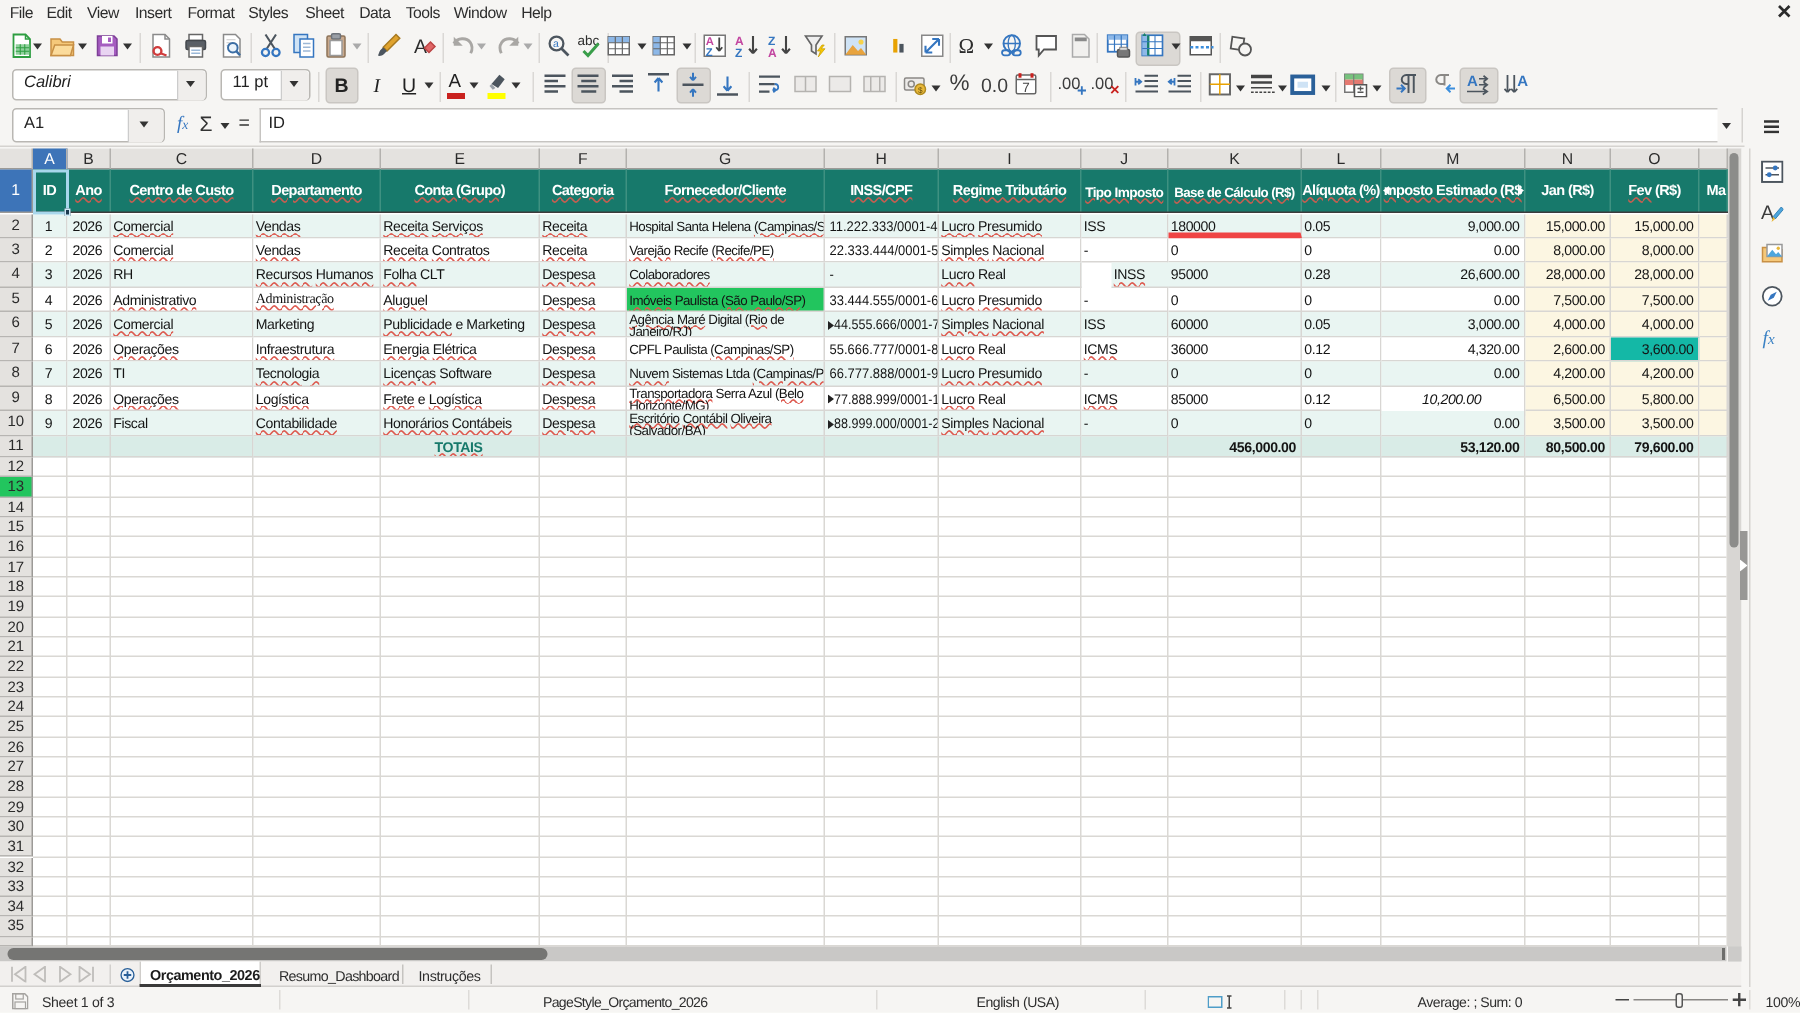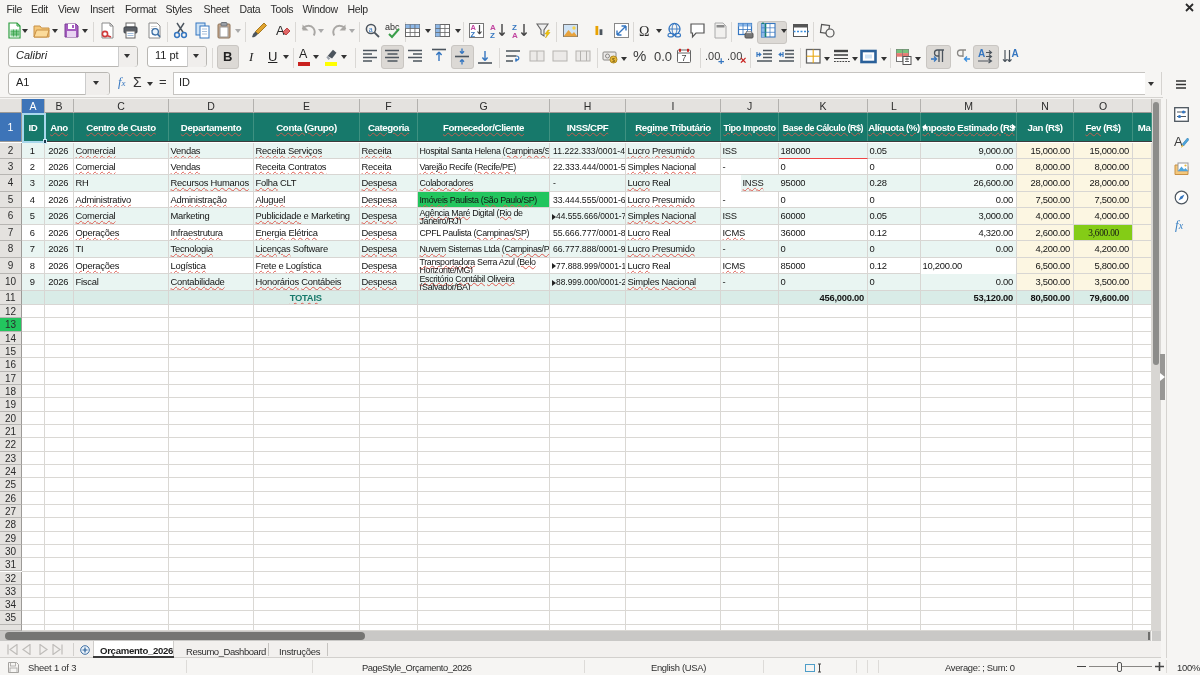--- a/index.html
+++ b/index.html
@@ -442,21 +442,21 @@
 <div class="cell" style="left:22px;top:142.5px;width:23px;height:16.46px;background:#e9f5f2;border-right:1px solid #d8d6d3;border-bottom:1px solid #d8d6d3;text-align:center;padding-left:1.5px;padding-right:3px;font-size:9.4px;color:#141414;line-height:16.46px;">1</div>
 <div class="cell" style="left:45px;top:142.5px;width:29px;height:16.46px;background:#e9f5f2;border-right:1px solid #d8d6d3;border-bottom:1px solid #d8d6d3;text-align:center;padding-left:1.5px;padding-right:3px;font-size:9.4px;color:#141414;line-height:16.46px;">2026</div>
 <div class="cell" style="left:74px;top:142.5px;width:95px;height:16.46px;background:#e9f5f2;border-right:1px solid #d8d6d3;border-bottom:1px solid #d8d6d3;text-align:left;padding-left:1.5px;padding-right:3px;font-size:9.4px;color:#141414;line-height:16.46px;"><span class="q">Comercial</span></div>
 <div class="cell" style="left:169px;top:142.5px;width:85px;height:16.46px;background:#e9f5f2;border-right:1px solid #d8d6d3;border-bottom:1px solid #d8d6d3;text-align:left;padding-left:1.5px;padding-right:3px;font-size:9.4px;color:#141414;line-height:16.46px;"><span class="q">Vendas</span></div>
 <div class="cell" style="left:254px;top:142.5px;width:106px;height:16.46px;background:#e9f5f2;border-right:1px solid #d8d6d3;border-bottom:1px solid #d8d6d3;text-align:left;padding-left:1.5px;padding-right:3px;font-size:9.4px;color:#141414;line-height:16.46px;"><span class="q">Receita</span> <span class="q">Serviços</span></div>
 <div class="cell" style="left:360px;top:142.5px;width:58px;height:16.46px;background:#e9f5f2;border-right:1px solid #d8d6d3;border-bottom:1px solid #d8d6d3;text-align:left;padding-left:1.5px;padding-right:3px;font-size:9.4px;color:#141414;line-height:16.46px;"><span class="q">Receita</span></div>
 <div class="cell" style="left:418px;top:142.5px;width:132px;height:16.46px;background:#e9f5f2;border-right:1px solid #d8d6d3;border-bottom:1px solid #d8d6d3;text-align:left;padding-left:1.5px;padding-right:3px;font-size:8.9px;color:#141414;line-height:16.46px;letter-spacing:-0.35px;">Hospital Santa Helena <span class="q">(Campinas/SP)</span></div>
 <div class="cell" style="left:550px;top:142.5px;width:76px;height:16.46px;background:#e9f5f2;border-right:1px solid #d8d6d3;border-bottom:1px solid #d8d6d3;text-align:left;padding-left:3px;padding-right:3px;font-size:9.3px;color:#141414;line-height:16.46px;"><span style="display:inline-block;transform:scaleX(0.93);transform-origin:0 50%;letter-spacing:0">11.222.333/0001-44</span></div>
 <div class="cell" style="left:626px;top:142.5px;width:95px;height:16.46px;background:#e9f5f2;border-right:1px solid #d8d6d3;border-bottom:1px solid #d8d6d3;text-align:left;padding-left:1.5px;padding-right:3px;font-size:9.4px;color:#141414;line-height:16.46px;"><span class="q">Lucro</span> <span class="q">Presumido</span></div>
 <div class="cell" style="left:721px;top:142.5px;width:58px;height:16.46px;background:#e9f5f2;border-right:1px solid #d8d6d3;border-bottom:1px solid #d8d6d3;text-align:left;padding-left:1.5px;padding-right:3px;font-size:9.4px;color:#141414;line-height:16.46px;">ISS</div>
-<div class="cell" style="left:779px;top:142.5px;width:89px;height:16.46px;background:#e9f5f2;border-right:1px solid #d8d6d3;border-bottom:1px solid #ef4444;text-align:left;padding-left:1.5px;padding-right:3px;font-size:9.4px;color:#141414;line-height:16.46px;">180000</div>
+<div class="cell" style="left:779px;top:142.5px;width:89px;height:16.46px;background:#e9f5f2;border-right:1px solid #d8d6d3;border-bottom:4px solid #ef4444;text-align:left;padding-left:1.5px;padding-right:3px;font-size:9.4px;color:#141414;line-height:16.46px;">180000</div>
 <div class="cell" style="left:868px;top:142.5px;width:53px;height:16.46px;background:#e9f5f2;border-right:1px solid #d8d6d3;border-bottom:1px solid #d8d6d3;text-align:left;padding-left:1.5px;padding-right:3px;font-size:9.4px;color:#141414;line-height:16.46px;">0.05</div>
 <div class="cell" style="left:921px;top:142.5px;width:96px;height:16.46px;background:#e9f5f2;border-right:1px solid #d8d6d3;border-bottom:1px solid #d8d6d3;text-align:right;padding-left:1.5px;padding-right:3px;font-size:9.4px;color:#141414;line-height:16.46px;">9,000.00</div>
 <div class="cell" style="left:1017px;top:142.5px;width:57px;height:16.46px;background:#fcf6e2;border-right:1px solid #d8d6d3;border-bottom:1px solid #d8d6d3;text-align:right;padding-left:1.5px;padding-right:3px;font-size:9.4px;color:#141414;line-height:16.46px;">15,000.00</div>
 <div class="cell" style="left:1074px;top:142.5px;width:59px;height:16.46px;background:#fcf6e2;border-right:1px solid #d8d6d3;border-bottom:1px solid #d8d6d3;text-align:right;padding-left:1.5px;padding-right:3px;font-size:9.4px;color:#141414;line-height:16.46px;">15,000.00</div>
 <div class="cell" style="left:1133px;top:142.5px;width:18.5px;height:16.46px;background:#fcf6e2;border-right:1px solid #d8d6d3;border-bottom:1px solid #d8d6d3;text-align:left;padding-left:1.5px;padding-right:3px;font-size:9.4px;color:#141414;line-height:16.46px;"></div>
 <div class="ab" style="left:0;top:158.96px;width:22px;height:16.46px;background:#e4e2df;border-right:1px solid #9c9a97;border-bottom:1px solid #b7b5b2;font-size:10px;color:#2b2b2b;text-align:center;line-height:16.46px">3</div>
 <div class="cell" style="left:22px;top:158.96px;width:23px;height:16.46px;background:#ffffff;border-right:1px solid #d8d6d3;border-bottom:1px solid #d8d6d3;text-align:center;padding-left:1.5px;padding-right:3px;font-size:9.4px;color:#141414;line-height:16.46px;">2</div>
 <div class="cell" style="left:45px;top:158.96px;width:29px;height:16.46px;background:#ffffff;border-right:1px solid #d8d6d3;border-bottom:1px solid #d8d6d3;text-align:center;padding-left:1.5px;padding-right:3px;font-size:9.4px;color:#141414;line-height:16.46px;">2026</div>
 <div class="cell" style="left:74px;top:158.96px;width:95px;height:16.46px;background:#ffffff;border-right:1px solid #d8d6d3;border-bottom:1px solid #d8d6d3;text-align:left;padding-left:1.5px;padding-right:3px;font-size:9.4px;color:#141414;line-height:16.46px;"><span class="q">Comercial</span></div>
 <div class="cell" style="left:169px;top:158.96px;width:85px;height:16.46px;background:#ffffff;border-right:1px solid #d8d6d3;border-bottom:1px solid #d8d6d3;text-align:left;padding-left:1.5px;padding-right:3px;font-size:9.4px;color:#141414;line-height:16.46px;"><span class="q">Vendas</span></div>
@@ -486,21 +486,21 @@
 <div class="cell" style="left:779px;top:175.42000000000002px;width:89px;height:16.46px;background:#e9f5f2;border-right:1px solid #d8d6d3;border-bottom:1px solid #d8d6d3;text-align:left;padding-left:1.5px;padding-right:3px;font-size:9.4px;color:#141414;line-height:16.46px;">95000</div>
 <div class="cell" style="left:868px;top:175.42000000000002px;width:53px;height:16.46px;background:#e9f5f2;border-right:1px solid #d8d6d3;border-bottom:1px solid #d8d6d3;text-align:left;padding-left:1.5px;padding-right:3px;font-size:9.4px;color:#141414;line-height:16.46px;">0.28</div>
 <div class="cell" style="left:921px;top:175.42000000000002px;width:96px;height:16.46px;background:#e9f5f2;border-right:1px solid #d8d6d3;border-bottom:1px solid #d8d6d3;text-align:right;padding-left:1.5px;padding-right:3px;font-size:9.4px;color:#141414;line-height:16.46px;">26,600.00</div>
 <div class="cell" style="left:1017px;top:175.42000000000002px;width:57px;height:16.46px;background:#fcf6e2;border-right:1px solid #d8d6d3;border-bottom:1px solid #d8d6d3;text-align:right;padding-left:1.5px;padding-right:3px;font-size:9.4px;color:#141414;line-height:16.46px;">28,000.00</div>
 <div class="cell" style="left:1074px;top:175.42000000000002px;width:59px;height:16.46px;background:#fcf6e2;border-right:1px solid #d8d6d3;border-bottom:1px solid #d8d6d3;text-align:right;padding-left:1.5px;padding-right:3px;font-size:9.4px;color:#141414;line-height:16.46px;">28,000.00</div>
 <div class="cell" style="left:1133px;top:175.42000000000002px;width:18.5px;height:16.46px;background:#fcf6e2;border-right:1px solid #d8d6d3;border-bottom:1px solid #d8d6d3;text-align:left;padding-left:1.5px;padding-right:3px;font-size:9.4px;color:#141414;line-height:16.46px;"></div>
 <div class="ab" style="left:0;top:191.88px;width:22px;height:16.46px;background:#e4e2df;border-right:1px solid #9c9a97;border-bottom:1px solid #b7b5b2;font-size:10px;color:#2b2b2b;text-align:center;line-height:16.46px">5</div>
 <div class="cell" style="left:22px;top:191.88px;width:23px;height:16.46px;background:#ffffff;border-right:1px solid #d8d6d3;border-bottom:1px solid #d8d6d3;text-align:center;padding-left:1.5px;padding-right:3px;font-size:9.4px;color:#141414;line-height:16.46px;">4</div>
 <div class="cell" style="left:45px;top:191.88px;width:29px;height:16.46px;background:#ffffff;border-right:1px solid #d8d6d3;border-bottom:1px solid #d8d6d3;text-align:center;padding-left:1.5px;padding-right:3px;font-size:9.4px;color:#141414;line-height:16.46px;">2026</div>
 <div class="cell" style="left:74px;top:191.88px;width:95px;height:16.46px;background:#ffffff;border-right:1px solid #d8d6d3;border-bottom:1px solid #d8d6d3;text-align:left;padding-left:1.5px;padding-right:3px;font-size:9.4px;color:#141414;line-height:16.46px;"><span class="q">Administrativo</span></div>
-<div class="cell" style="left:169px;top:191.88px;width:85px;height:16.46px;background:#ffffff;border-right:1px solid #d8d6d3;border-bottom:1px solid #d8d6d3;text-align:left;padding-left:1.5px;padding-right:3px;font-size:9.4px;color:#141414;line-height:16.46px;"><span class="q">Administração</span></div>
+<div class="cell" style="left:169px;top:191.88px;width:85px;height:16.46px;background:#ffffff;border-right:1px solid #d8d6d3;border-bottom:1px solid #d8d6d3;text-align:left;padding-left:1.5px;padding-right:3px;font-size:9.4px;color:#141414;line-height:16.46px;font-family:Liberation Serif, serif;"><span class="q">Administração</span></div>
 <div class="cell" style="left:254px;top:191.88px;width:106px;height:16.46px;background:#ffffff;border-right:1px solid #d8d6d3;border-bottom:1px solid #d8d6d3;text-align:left;padding-left:1.5px;padding-right:3px;font-size:9.4px;color:#141414;line-height:16.46px;"><span class="q">Aluguel</span></div>
 <div class="cell" style="left:360px;top:191.88px;width:58px;height:16.46px;background:#ffffff;border-right:1px solid #d8d6d3;border-bottom:1px solid #d8d6d3;text-align:left;padding-left:1.5px;padding-right:3px;font-size:9.4px;color:#141414;line-height:16.46px;"><span class="q">Despesa</span></div>
 <div class="cell" style="left:418px;top:191.88px;width:132px;height:16.46px;background:#22c55e;border-right:1px solid #d8d6d3;border-bottom:1px solid #d8d6d3;text-align:left;padding-left:1.5px;padding-right:3px;font-size:8.9px;color:#141414;line-height:16.46px;letter-spacing:-0.35px;"><span class="q">Imóveis</span> Paulista <span class="q">(São</span> <span class="q">Paulo/SP)</span></div>
 <div class="cell" style="left:550px;top:191.88px;width:76px;height:16.46px;background:#ffffff;border-right:1px solid #d8d6d3;border-bottom:1px solid #d8d6d3;text-align:left;padding-left:3px;padding-right:3px;font-size:9.3px;color:#141414;line-height:16.46px;"><span style="display:inline-block;transform:scaleX(0.93);transform-origin:0 50%;letter-spacing:0">33.444.555/0001-66</span></div>
 <div class="cell" style="left:626px;top:191.88px;width:95px;height:16.46px;background:#ffffff;border-right:1px solid #d8d6d3;border-bottom:1px solid #d8d6d3;text-align:left;padding-left:1.5px;padding-right:3px;font-size:9.4px;color:#141414;line-height:16.46px;"><span class="q">Lucro</span> <span class="q">Presumido</span></div>
 <div class="cell" style="left:721px;top:191.88px;width:58px;height:16.46px;background:#ffffff;border-right:1px solid #d8d6d3;border-bottom:1px solid #d8d6d3;text-align:left;padding-left:1.5px;padding-right:3px;font-size:9.4px;color:#141414;line-height:16.46px;">-</div>
 <div class="cell" style="left:779px;top:191.88px;width:89px;height:16.46px;background:#ffffff;border-right:1px solid #d8d6d3;border-bottom:1px solid #d8d6d3;text-align:left;padding-left:1.5px;padding-right:3px;font-size:9.4px;color:#141414;line-height:16.46px;">0</div>
 <div class="cell" style="left:868px;top:191.88px;width:53px;height:16.46px;background:#ffffff;border-right:1px solid #d8d6d3;border-bottom:1px solid #d8d6d3;text-align:left;padding-left:1.5px;padding-right:3px;font-size:9.4px;color:#141414;line-height:16.46px;">0</div>
 <div class="cell" style="left:921px;top:191.88px;width:96px;height:16.46px;background:#ffffff;border-right:1px solid #d8d6d3;border-bottom:1px solid #d8d6d3;text-align:right;padding-left:1.5px;padding-right:3px;font-size:9.4px;color:#141414;line-height:16.46px;">0.00</div>
 <div class="cell" style="left:1017px;top:191.88px;width:57px;height:16.46px;background:#fcf6e2;border-right:1px solid #d8d6d3;border-bottom:1px solid #d8d6d3;text-align:right;padding-left:1.5px;padding-right:3px;font-size:9.4px;color:#141414;line-height:16.46px;">7,500.00</div>
@@ -534,21 +534,21 @@
 <div class="cell" style="left:254px;top:224.8px;width:106px;height:16.46px;background:#ffffff;border-right:1px solid #d8d6d3;border-bottom:1px solid #d8d6d3;text-align:left;padding-left:1.5px;padding-right:3px;font-size:9.4px;color:#141414;line-height:16.46px;"><span class="q">Energia</span> <span class="q">Elétrica</span></div>
 <div class="cell" style="left:360px;top:224.8px;width:58px;height:16.46px;background:#ffffff;border-right:1px solid #d8d6d3;border-bottom:1px solid #d8d6d3;text-align:left;padding-left:1.5px;padding-right:3px;font-size:9.4px;color:#141414;line-height:16.46px;"><span class="q">Despesa</span></div>
 <div class="cell" style="left:418px;top:224.8px;width:132px;height:16.46px;background:#ffffff;border-right:1px solid #d8d6d3;border-bottom:1px solid #d8d6d3;text-align:left;padding-left:1.5px;padding-right:3px;font-size:8.9px;color:#141414;line-height:16.46px;letter-spacing:-0.35px;">CPFL Paulista <span class="q">(Campinas/SP)</span></div>
 <div class="cell" style="left:550px;top:224.8px;width:76px;height:16.46px;background:#ffffff;border-right:1px solid #d8d6d3;border-bottom:1px solid #d8d6d3;text-align:left;padding-left:3px;padding-right:3px;font-size:9.3px;color:#141414;line-height:16.46px;"><span style="display:inline-block;transform:scaleX(0.93);transform-origin:0 50%;letter-spacing:0">55.666.777/0001-88</span></div>
 <div class="cell" style="left:626px;top:224.8px;width:95px;height:16.46px;background:#ffffff;border-right:1px solid #d8d6d3;border-bottom:1px solid #d8d6d3;text-align:left;padding-left:1.5px;padding-right:3px;font-size:9.4px;color:#141414;line-height:16.46px;"><span class="q">Lucro</span> Real</div>
 <div class="cell" style="left:721px;top:224.8px;width:58px;height:16.46px;background:#ffffff;border-right:1px solid #d8d6d3;border-bottom:1px solid #d8d6d3;text-align:left;padding-left:1.5px;padding-right:3px;font-size:9.4px;color:#141414;line-height:16.46px;"><span class="q">ICMS</span></div>
 <div class="cell" style="left:779px;top:224.8px;width:89px;height:16.46px;background:#ffffff;border-right:1px solid #d8d6d3;border-bottom:1px solid #d8d6d3;text-align:left;padding-left:1.5px;padding-right:3px;font-size:9.4px;color:#141414;line-height:16.46px;">36000</div>
 <div class="cell" style="left:868px;top:224.8px;width:53px;height:16.46px;background:#ffffff;border-right:1px solid #d8d6d3;border-bottom:1px solid #d8d6d3;text-align:left;padding-left:1.5px;padding-right:3px;font-size:9.4px;color:#141414;line-height:16.46px;">0.12</div>
 <div class="cell" style="left:921px;top:224.8px;width:96px;height:16.46px;background:#ffffff;border-right:1px solid #d8d6d3;border-bottom:1px solid #d8d6d3;text-align:right;padding-left:1.5px;padding-right:3px;font-size:9.4px;color:#141414;line-height:16.46px;">4,320.00</div>
 <div class="cell" style="left:1017px;top:224.8px;width:57px;height:16.46px;background:#fcf6e2;border-right:1px solid #d8d6d3;border-bottom:1px solid #d8d6d3;text-align:right;padding-left:1.5px;padding-right:3px;font-size:9.4px;color:#141414;line-height:16.46px;">2,600.00</div>
-<div class="cell" style="left:1074px;top:224.8px;width:59px;height:16.46px;background:#84cc16;border-right:1px solid #d8d6d3;border-bottom:1px solid #d8d6d3;text-align:right;padding-left:1.5px;padding-right:13px;font-size:9.4px;color:#141414;line-height:16.46px;font-family:Liberation Serif, serif;">3,600.00</div>
+<div class="cell" style="left:1074px;top:224.8px;width:59px;height:16.46px;background:#14b8a6;border-right:1px solid #d8d6d3;border-bottom:1px solid #d8d6d3;text-align:right;padding-left:1.5px;padding-right:3px;font-size:9.4px;color:#141414;line-height:16.46px;">3,600.00</div>
 <div class="cell" style="left:1133px;top:224.8px;width:18.5px;height:16.46px;background:#fcf6e2;border-right:1px solid #d8d6d3;border-bottom:1px solid #d8d6d3;text-align:left;padding-left:1.5px;padding-right:3px;font-size:9.4px;color:#141414;line-height:16.46px;"></div>
 <div class="ab" style="left:0;top:241.26px;width:22px;height:16.46px;background:#e4e2df;border-right:1px solid #9c9a97;border-bottom:1px solid #b7b5b2;font-size:10px;color:#2b2b2b;text-align:center;line-height:16.46px">8</div>
 <div class="cell" style="left:22px;top:241.26px;width:23px;height:16.46px;background:#e9f5f2;border-right:1px solid #d8d6d3;border-bottom:1px solid #d8d6d3;text-align:center;padding-left:1.5px;padding-right:3px;font-size:9.4px;color:#141414;line-height:16.46px;">7</div>
 <div class="cell" style="left:45px;top:241.26px;width:29px;height:16.46px;background:#e9f5f2;border-right:1px solid #d8d6d3;border-bottom:1px solid #d8d6d3;text-align:center;padding-left:1.5px;padding-right:3px;font-size:9.4px;color:#141414;line-height:16.46px;">2026</div>
 <div class="cell" style="left:74px;top:241.26px;width:95px;height:16.46px;background:#e9f5f2;border-right:1px solid #d8d6d3;border-bottom:1px solid #d8d6d3;text-align:left;padding-left:1.5px;padding-right:3px;font-size:9.4px;color:#141414;line-height:16.46px;">TI</div>
 <div class="cell" style="left:169px;top:241.26px;width:85px;height:16.46px;background:#e9f5f2;border-right:1px solid #d8d6d3;border-bottom:1px solid #d8d6d3;text-align:left;padding-left:1.5px;padding-right:3px;font-size:9.4px;color:#141414;line-height:16.46px;"><span class="q">Tecnologia</span></div>
 <div class="cell" style="left:254px;top:241.26px;width:106px;height:16.46px;background:#e9f5f2;border-right:1px solid #d8d6d3;border-bottom:1px solid #d8d6d3;text-align:left;padding-left:1.5px;padding-right:3px;font-size:9.4px;color:#141414;line-height:16.46px;"><span class="q">Licenças</span> Software</div>
 <div class="cell" style="left:360px;top:241.26px;width:58px;height:16.46px;background:#e9f5f2;border-right:1px solid #d8d6d3;border-bottom:1px solid #d8d6d3;text-align:left;padding-left:1.5px;padding-right:3px;font-size:9.4px;color:#141414;line-height:16.46px;"><span class="q">Despesa</span></div>
 <div class="cell" style="left:418px;top:241.26px;width:132px;height:16.46px;background:#e9f5f2;border-right:1px solid #d8d6d3;border-bottom:1px solid #d8d6d3;text-align:left;padding-left:1.5px;padding-right:3px;font-size:8.9px;color:#141414;line-height:16.46px;letter-spacing:-0.35px;"><span class="q">Nuvem</span> Sistemas Ltda <span class="q">(Campinas/PR)</span></div>
 <div class="cell" style="left:550px;top:241.26px;width:76px;height:16.46px;background:#e9f5f2;border-right:1px solid #d8d6d3;border-bottom:1px solid #d8d6d3;text-align:left;padding-left:3px;padding-right:3px;font-size:9.3px;color:#141414;line-height:16.46px;"><span style="display:inline-block;transform:scaleX(0.93);transform-origin:0 50%;letter-spacing:0">66.777.888/0001-99</span></div>
@@ -569,21 +569,21 @@
 <div class="cell" style="left:360px;top:257.72px;width:58px;height:16.46px;background:#ffffff;border-right:1px solid #d8d6d3;border-bottom:1px solid #d8d6d3;text-align:left;padding-left:1.5px;padding-right:3px;font-size:9.4px;color:#141414;line-height:16.46px;"><span class="q">Despesa</span></div>
 <div class="cell" style="left:418px;top:257.72px;width:132px;height:16.46px;background:#ffffff;border-right:1px solid #d8d6d3;border-bottom:1px solid #d8d6d3;text-align:left;padding-left:1.5px;padding-right:3px;font-size:8.9px;color:#141414;line-height:8.1px;padding-top:0.5px;letter-spacing:-0.35px;"><span class="tl"><span class="q">Transportadora</span> Serra Azul <span class="q">(Belo</span><br><span class="q">Horizonte/MG)</span></span></div>
 <svg class="ab" style="left:551.5px;top:263.22px;z-index:5" width="4" height="6" viewBox="0 0 4 6">
     <path d="M0 0 L4 3 L0 6 z" fill="#222"></path>
   </svg>
 <div class="cell" style="left:550px;top:257.72px;width:76px;height:16.46px;background:#ffffff;border-right:1px solid #d8d6d3;border-bottom:1px solid #d8d6d3;text-align:left;padding-left:5.5px;padding-right:3px;font-size:9.3px;color:#141414;line-height:16.46px;"><span style="display:inline-block;transform:scaleX(0.9);transform-origin:0 50%;letter-spacing:0">77.888.999/0001-11</span></div>
 <div class="cell" style="left:626px;top:257.72px;width:95px;height:16.46px;background:#ffffff;border-right:1px solid #d8d6d3;border-bottom:1px solid #d8d6d3;text-align:left;padding-left:1.5px;padding-right:3px;font-size:9.4px;color:#141414;line-height:16.46px;"><span class="q">Lucro</span> Real</div>
 <div class="cell" style="left:721px;top:257.72px;width:58px;height:16.46px;background:#ffffff;border-right:1px solid #d8d6d3;border-bottom:1px solid #d8d6d3;text-align:left;padding-left:1.5px;padding-right:3px;font-size:9.4px;color:#141414;line-height:16.46px;"><span class="q">ICMS</span></div>
 <div class="cell" style="left:779px;top:257.72px;width:89px;height:16.46px;background:#ffffff;border-right:1px solid #d8d6d3;border-bottom:1px solid #d8d6d3;text-align:left;padding-left:1.5px;padding-right:3px;font-size:9.4px;color:#141414;line-height:16.46px;">85000</div>
 <div class="cell" style="left:868px;top:257.72px;width:53px;height:16.46px;background:#ffffff;border-right:1px solid #d8d6d3;border-bottom:1px solid #d8d6d3;text-align:left;padding-left:1.5px;padding-right:3px;font-size:9.4px;color:#141414;line-height:16.46px;">0.12</div>
-<div class="cell" style="left:921px;top:257.72px;width:96px;height:19px;background:#ffffff;border-right:1px solid #d8d6d3;border-bottom:1px solid #d8d6d3;text-align:left;padding-left:1.5px;padding-right:3px;font-size:9.4px;color:#141414;line-height:16.46px;">10,200.00</div>
+<div class="cell" style="left:921px;top:257.72px;width:96px;height:19px;background:#ffffff;border-right:1px solid #d8d6d3;border-bottom:1px solid #d8d6d3;text-align:center;padding-left:1.5px;padding-right:3px;font-size:9.4px;color:#141414;line-height:16.46px;font-style:italic;">10,200.00</div>
 <div class="cell" style="left:1017px;top:257.72px;width:57px;height:16.46px;background:#fcf6e2;border-right:1px solid #d8d6d3;border-bottom:1px solid #d8d6d3;text-align:right;padding-left:1.5px;padding-right:3px;font-size:9.4px;color:#141414;line-height:16.46px;">6,500.00</div>
 <div class="cell" style="left:1074px;top:257.72px;width:59px;height:16.46px;background:#fcf6e2;border-right:1px solid #d8d6d3;border-bottom:1px solid #d8d6d3;text-align:right;padding-left:1.5px;padding-right:3px;font-size:9.4px;color:#141414;line-height:16.46px;">5,800.00</div>
 <div class="cell" style="left:1133px;top:257.72px;width:18.5px;height:16.46px;background:#fcf6e2;border-right:1px solid #d8d6d3;border-bottom:1px solid #d8d6d3;text-align:left;padding-left:1.5px;padding-right:3px;font-size:9.4px;color:#141414;line-height:16.46px;"></div>
 <div class="ab" style="left:0;top:274.18px;width:22px;height:16.46px;background:#e4e2df;border-right:1px solid #9c9a97;border-bottom:1px solid #b7b5b2;font-size:10px;color:#2b2b2b;text-align:center;line-height:16.46px">10</div>
 <div class="cell" style="left:22px;top:274.18px;width:23px;height:16.46px;background:#e9f5f2;border-right:1px solid #d8d6d3;border-bottom:1px solid #d8d6d3;text-align:center;padding-left:1.5px;padding-right:3px;font-size:9.4px;color:#141414;line-height:16.46px;">9</div>
 <div class="cell" style="left:45px;top:274.18px;width:29px;height:16.46px;background:#e9f5f2;border-right:1px solid #d8d6d3;border-bottom:1px solid #d8d6d3;text-align:center;padding-left:1.5px;padding-right:3px;font-size:9.4px;color:#141414;line-height:16.46px;">2026</div>
 <div class="cell" style="left:74px;top:274.18px;width:95px;height:16.46px;background:#e9f5f2;border-right:1px solid #d8d6d3;border-bottom:1px solid #d8d6d3;text-align:left;padding-left:1.5px;padding-right:3px;font-size:9.4px;color:#141414;line-height:16.46px;">Fiscal</div>
 <div class="cell" style="left:169px;top:274.18px;width:85px;height:16.46px;background:#e9f5f2;border-right:1px solid #d8d6d3;border-bottom:1px solid #d8d6d3;text-align:left;padding-left:1.5px;padding-right:3px;font-size:9.4px;color:#141414;line-height:16.46px;"><span class="q">Contabilidade</span></div>
 <div class="cell" style="left:254px;top:274.18px;width:106px;height:16.46px;background:#e9f5f2;border-right:1px solid #d8d6d3;border-bottom:1px solid #d8d6d3;text-align:left;padding-left:1.5px;padding-right:3px;font-size:9.4px;color:#141414;line-height:16.46px;"><span class="q">Honorários</span> <span class="q">Contábeis</span></div>
 <div class="cell" style="left:360px;top:274.18px;width:58px;height:16.46px;background:#e9f5f2;border-right:1px solid #d8d6d3;border-bottom:1px solid #d8d6d3;text-align:left;padding-left:1.5px;padding-right:3px;font-size:9.4px;color:#141414;line-height:16.46px;"><span class="q">Despesa</span></div>

